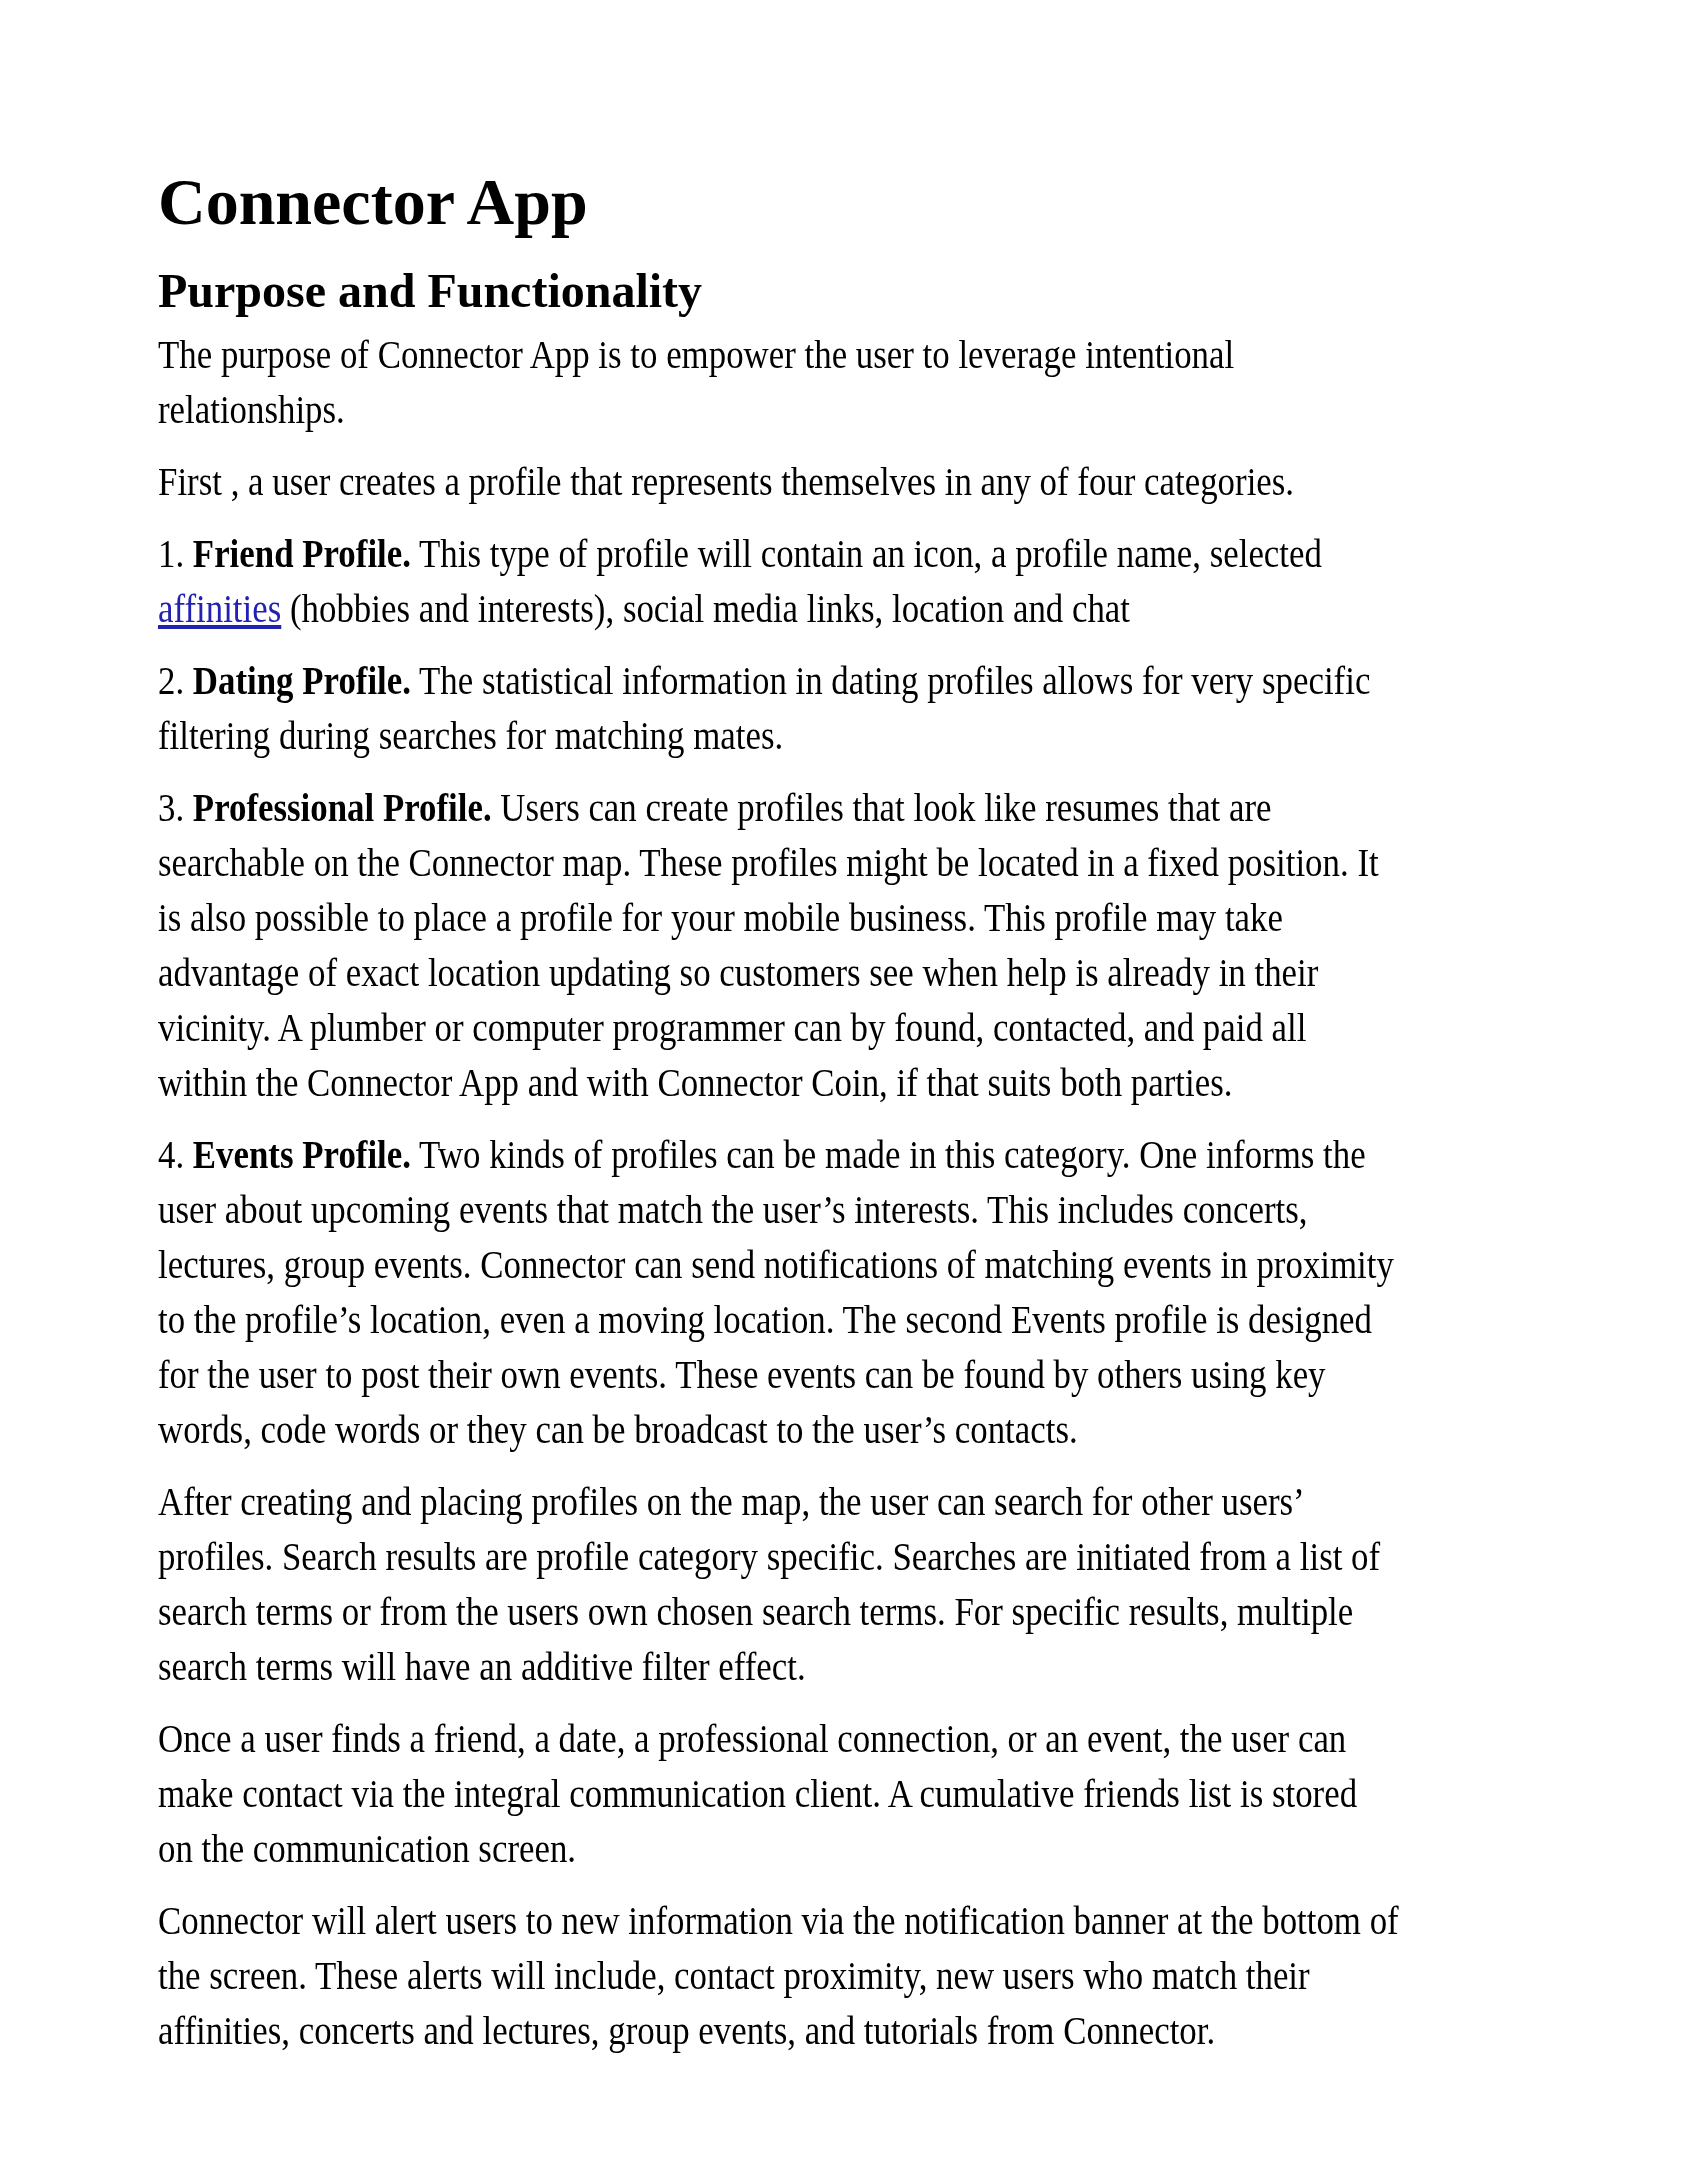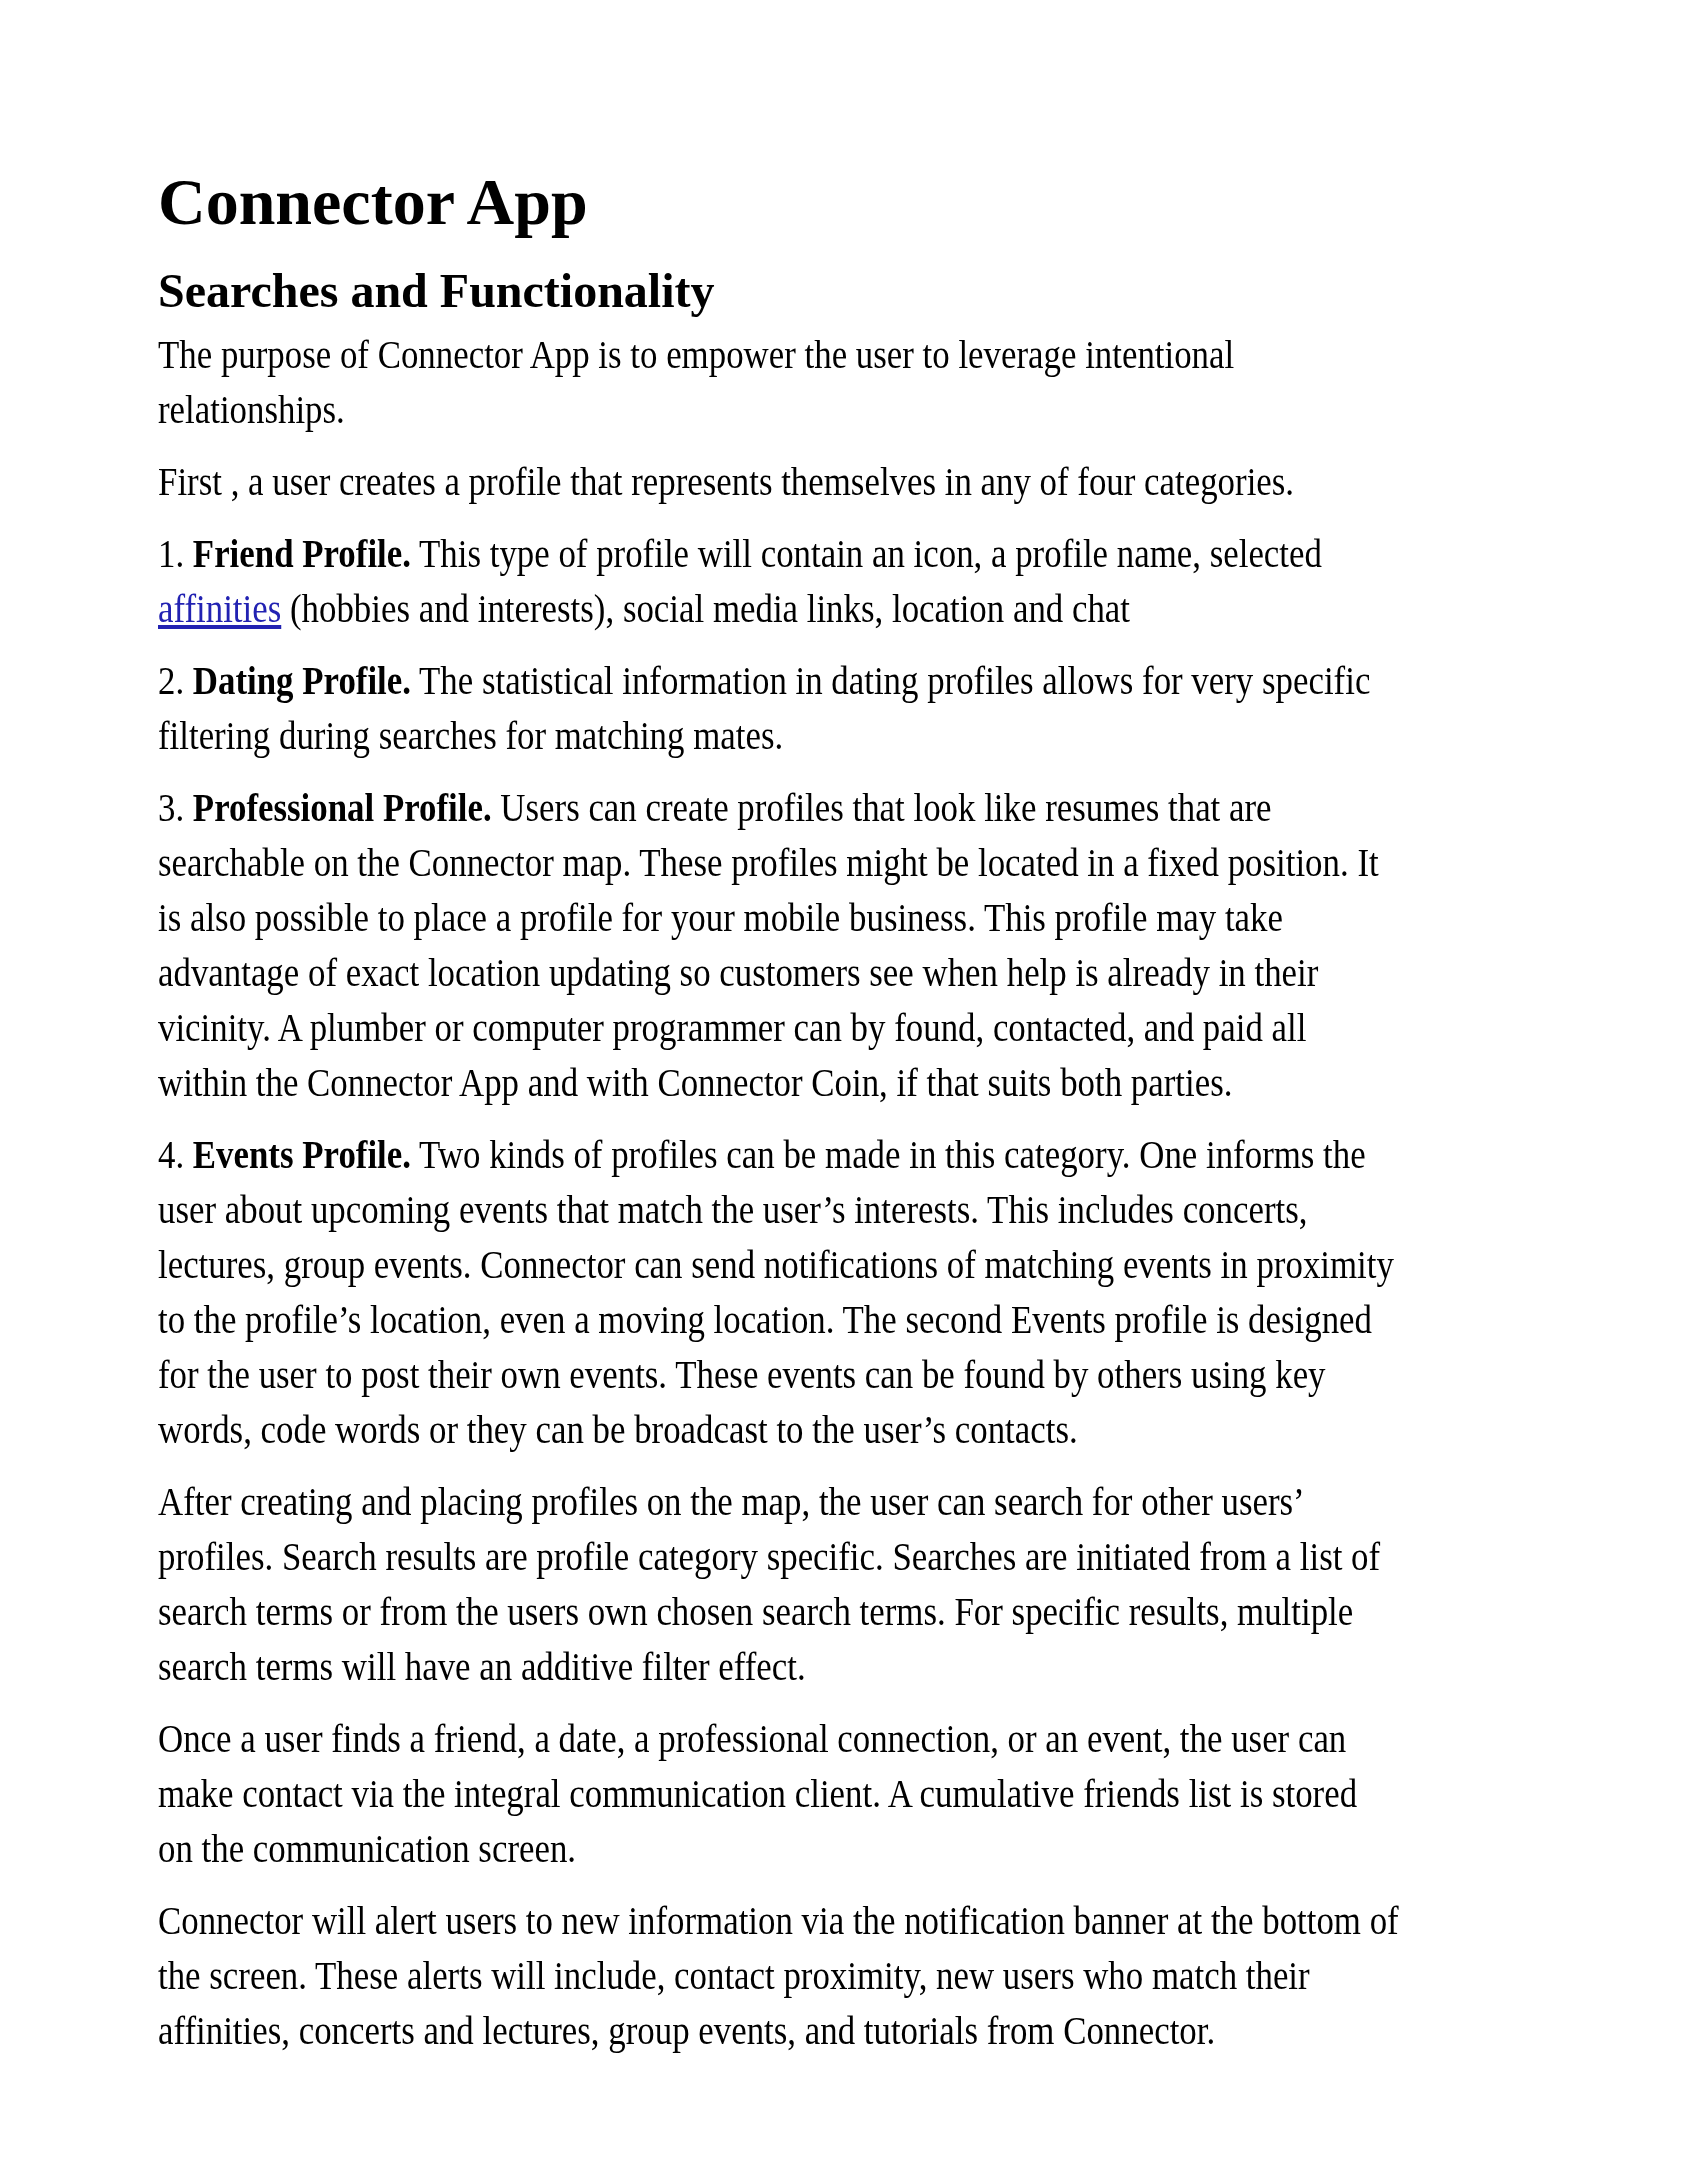--- a/index.html
+++ b/index.html
@@ -42,21 +42,21 @@
   .doc-body a.doc-link {
     text-decoration: underline;
     cursor: pointer;
   }
 </style>
 </head>
 <body>
 
 <div class="page">
   <h1 class="doc-title">Connector App</h1>
-  <h2 class="doc-heading">Searches and Functionality</h2>
+  <h2 class="doc-heading">Purpose and Functionality</h2>
   <div class="doc-body">
       <p><span>The purpose of Connector App is to empower the user to leverage intentional
 relationships.</span></p>
       <p><span>First , a user creates a profile that represents themselves in any of four categories.</span></p>
       <p><span>1. </span><b>Friend Profile.</b><span> This type of profile will contain an icon, a profile name, selected
 </span><a class="doc-link" href="#" style="color: rgb(34, 34, 178);">affinities</a><span> (hobbies and interests), social media links, location and chat</span></p>
       <p><span>2. </span><b>Dating Profile.</b><span> The statistical information in dating profiles allows for very specific
 filtering during searches for matching mates.</span></p>
       <p><span>3. </span><b>Professional Profile.</b><span> Users can create profiles that look like resumes that are
 searchable on the Connector map. These profiles might be located in a fixed position. It

